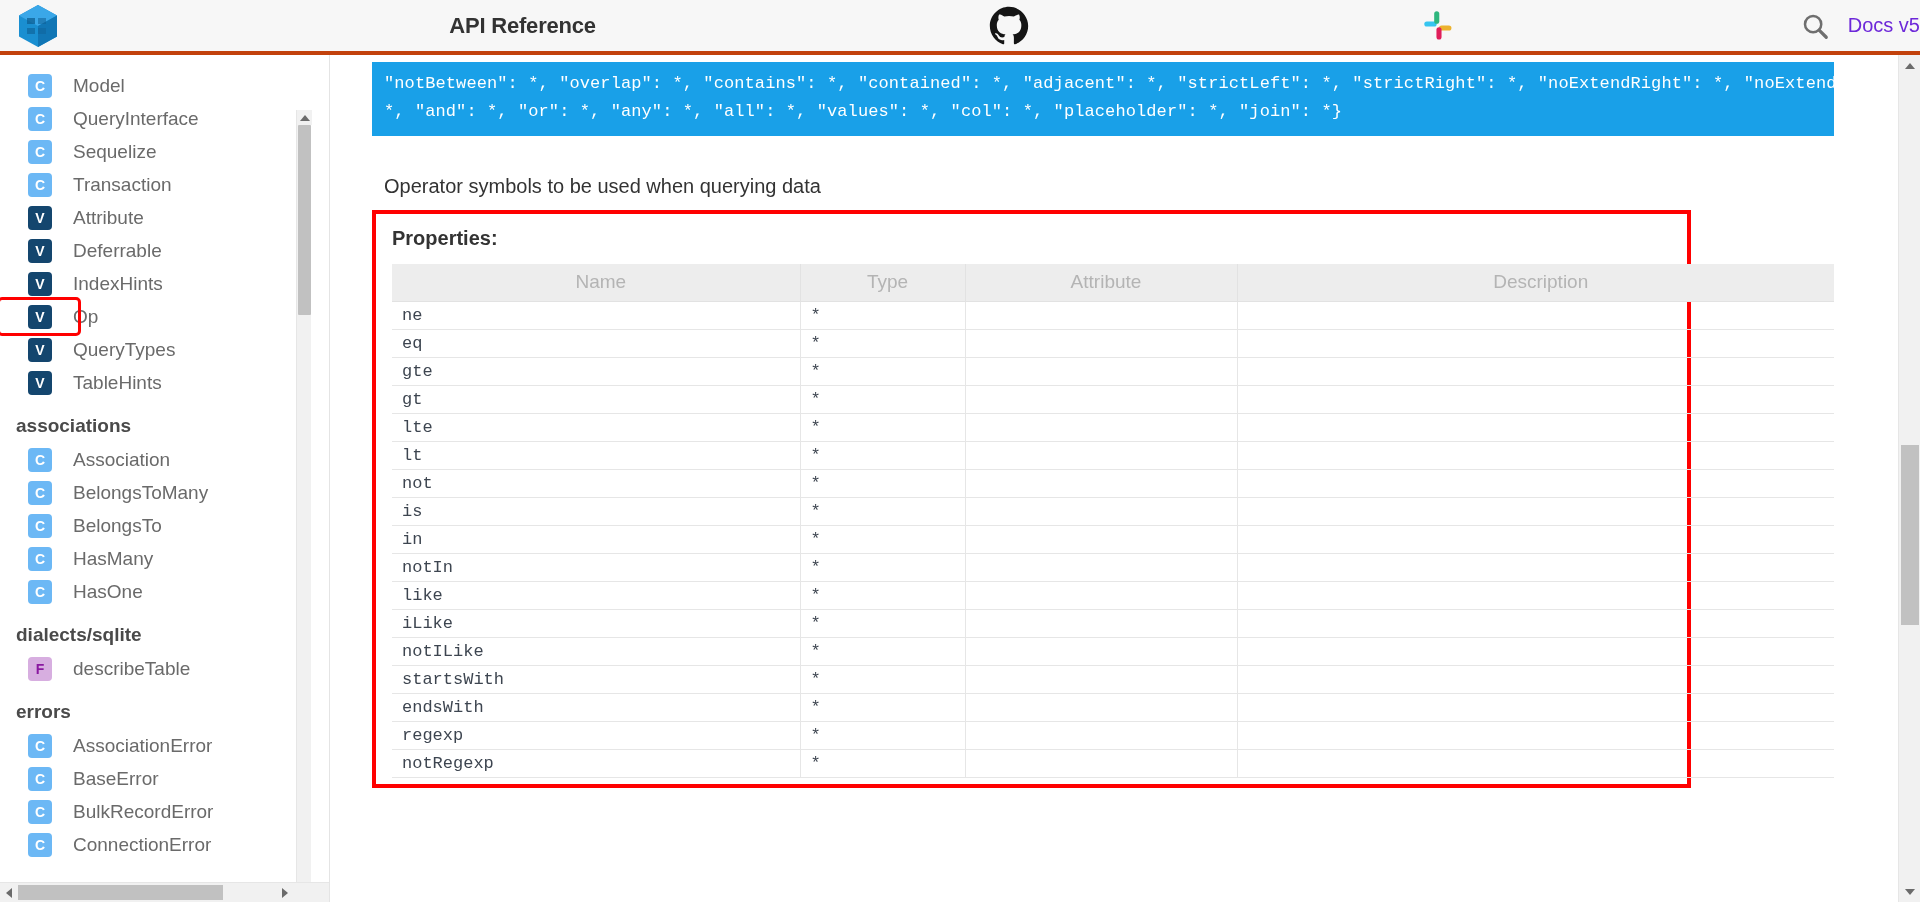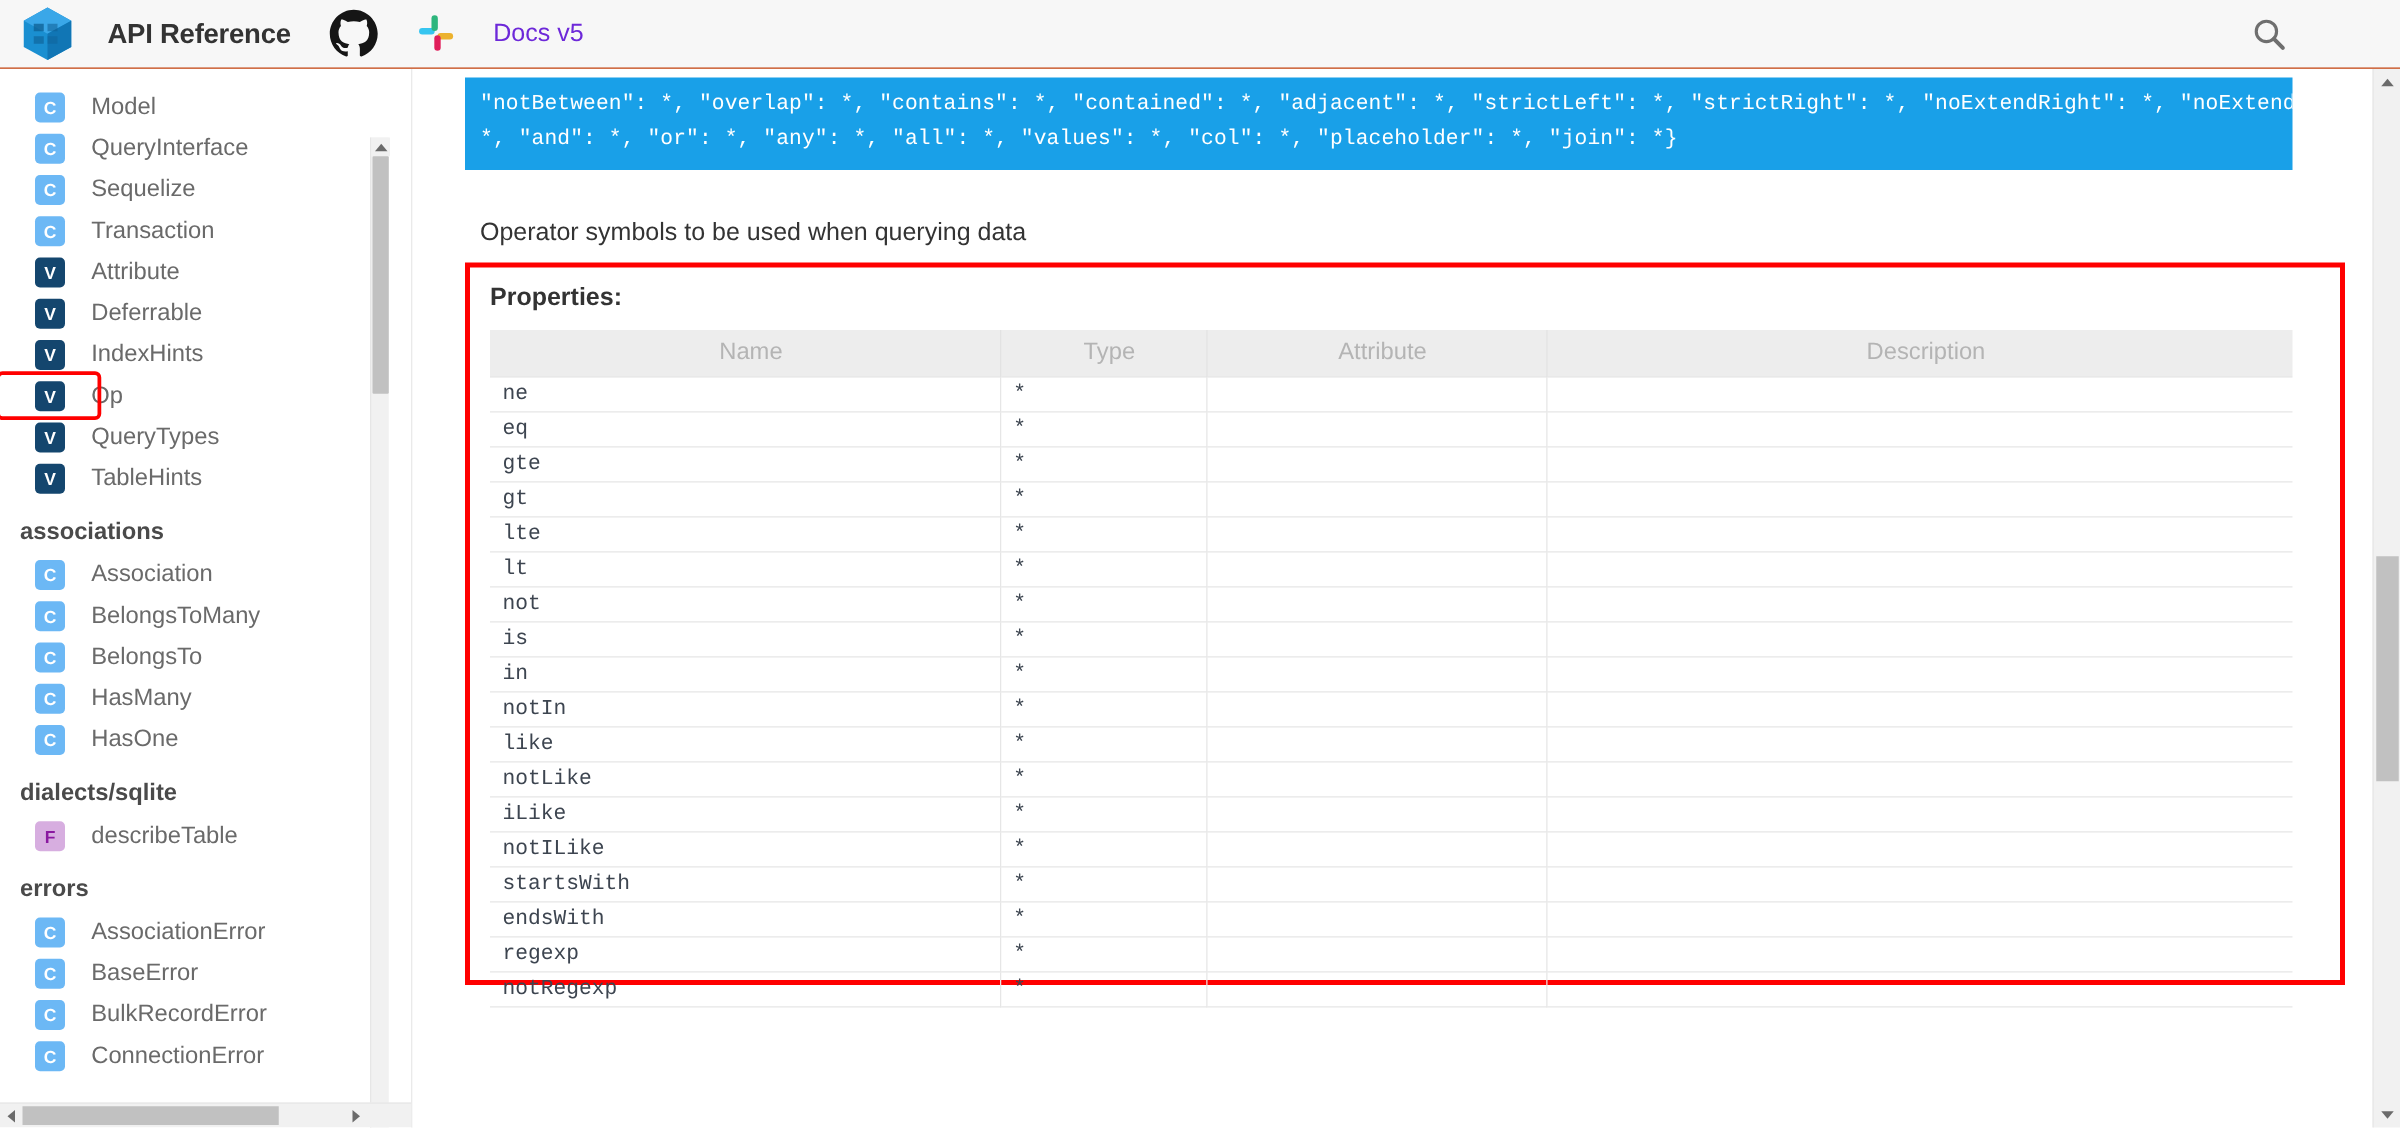--- a/index.html
+++ b/index.html
@@ -9,23 +9,24 @@
     overflow: hidden;
     background: #ffffff;
     font-family: "Liberation Sans", sans-serif;
   }
 
   
   .header {
     position: absolute; top: 0; left: 0;
     width: 1920px; height: 55px;
     background: #f7f7f7;
-    border-bottom: 1px solid #c2410c;
+    border-bottom: 4px solid #c2410c;
     display: flex; align-items: center;
     z-index: 20;
+    justify-content: space-between;
   }
   .logo-box {
     width: 56px; height: 55px;
     display: flex; align-items: center; justify-content: center;
     margin-left: 10px;
   }
   .logo-svg { display:block; }
   .brand-title {
     font-size: 22px; font-weight: bold; color: #333;
     margin-left: 20px; letter-spacing: -0.2px;
@@ -178,21 +179,21 @@
     letter-spacing: 0.1px;
   }
   .caption {
     position: absolute;
     top: 120px; left: 54px;
     font-size: 20px; color: #333;
   }
   .redbox {
     position: absolute;
     top: 155px; left: 42px;
-    width: 1504px; height: 578px;
+    width: 1319px; height: 578px;
     border: 4px solid #ff0000;
     background: #ffffff;
   }
   .props-title {
     font-size: 20px; font-weight: bold; color: #333;
     padding: 13px 0 14px 16px;
   }
   table.props {
     border-collapse: collapse;
     width: 1442px;
@@ -474,26 +475,20 @@
             <td class="col-attr"></td>
             <td class="col-desc"></td>
           </tr>
           <tr>
             <td class="col-name">like</td>
             <td class="col-type">*</td>
             <td class="col-attr"></td>
             <td class="col-desc"></td>
           </tr>
           <tr>
-            <td class="col-name">notLike</td>
-            <td class="col-type">*</td>
-            <td class="col-attr"></td>
-            <td class="col-desc"></td>
-          </tr>
-          <tr>
             <td class="col-name">iLike</td>
             <td class="col-type">*</td>
             <td class="col-attr"></td>
             <td class="col-desc"></td>
           </tr>
           <tr>
             <td class="col-name">notILike</td>
             <td class="col-type">*</td>
             <td class="col-attr"></td>
             <td class="col-desc"></td>

